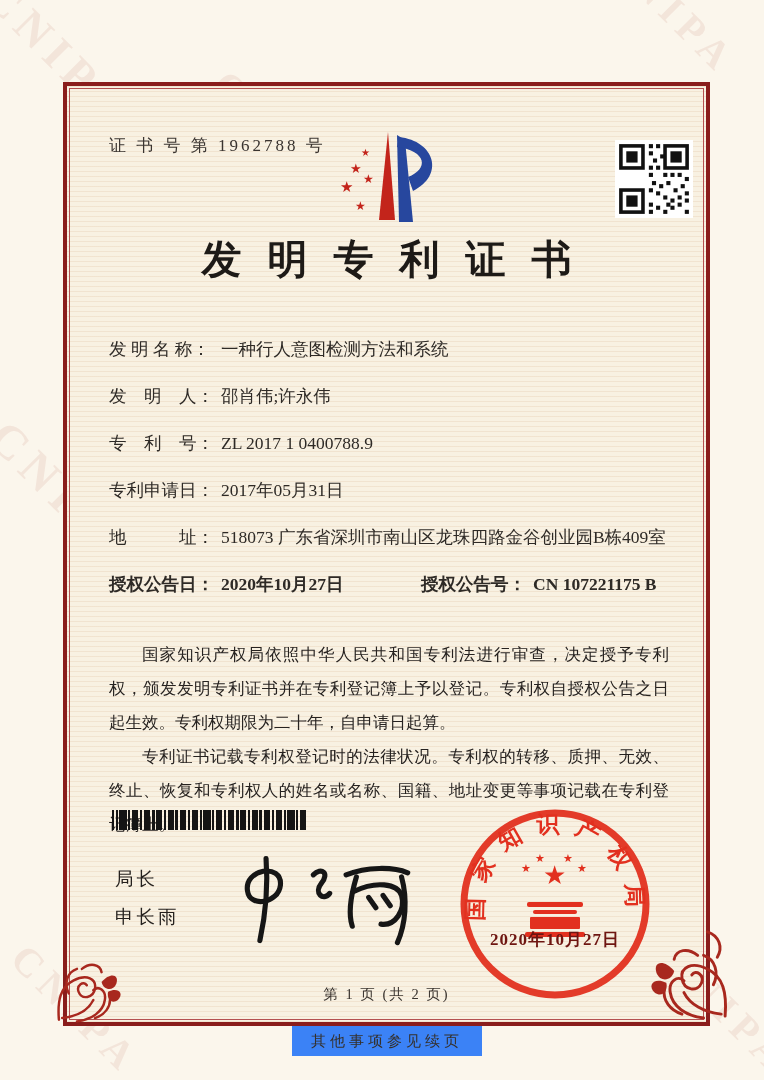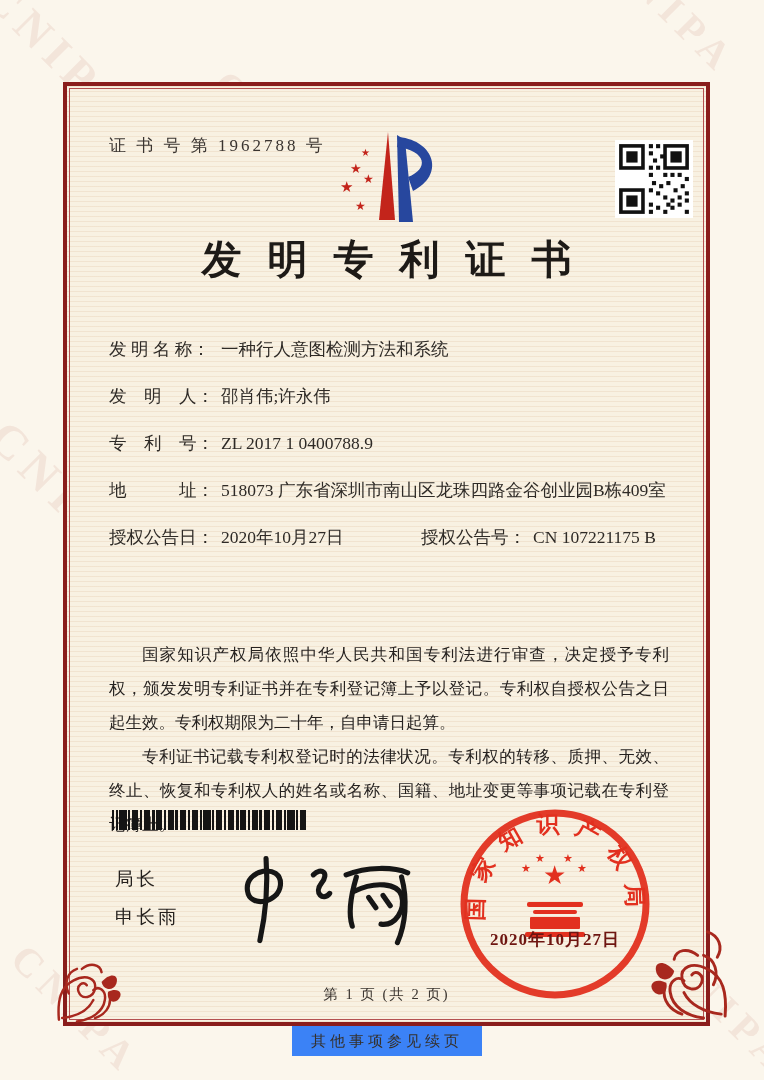--- a/index.html
+++ b/index.html
@@ -25,21 +25,21 @@
   .cert-no{position:absolute;left:42px;top:48px;font-size:17px;letter-spacing:3px;color:#3a3430;}
   .logo{position:absolute;left:268px;top:44px;width:110px;height:102px;}
   .qr{position:absolute;left:548px;top:54px;width:78px;height:78px;background:#fff;}
   .title{position:absolute;left:0;top:146px;width:100%;text-align:center;font-size:40px;
          font-weight:700;letter-spacing:26px;text-indent:26px;color:#1d1a17;}
   
   .fields{position:absolute;left:42px;top:252px;width:566px;font-size:17.5px;line-height:22px;}
   .frow{display:flex;margin-bottom:25px;}
   .flabel{flex:0 0 112px;white-space:nowrap;}
   .fvalue{max-width:452px;}
-  .grow{display:flex;margin-bottom:0;}
+  .grow{display:flex;margin-bottom:0;font-weight:bold;}
   .gpair1{flex:0 0 312px;display:flex;}
   .gpair2{display:flex;}
   
   .paras{position:absolute;left:42px;top:552px;width:560px;font-size:16.5px;line-height:34px;
          color:#262220;text-align:justify;}
   .paras p{margin:0;text-indent:2em;}
   .barcode{position:absolute;left:45px;top:724px;width:196px;height:20px;background:
      repeating-linear-gradient(90deg,#141414 0 2px,rgba(0,0,0,0) 2px 4px),
      repeating-linear-gradient(90deg,#141414 0 1px,rgba(0,0,0,0) 1px 7px),
      repeating-linear-gradient(90deg,rgba(0,0,0,0) 0 9px,#141414 9px 12px);}
@@ -147,20 +147,24 @@
       </div>
       <div class="frow">
         <span class="flabel">发　明　人：</span>
         <span class="fvalue">邵肖伟;许永伟</span>
       </div>
       <div class="frow">
         <span class="flabel">专　利　号：</span>
         <span class="fvalue">ZL 2017 1 0400788.9</span>
       </div>
       <div class="frow">
+        <span class="flabel">专利申请日：</span>
+        <span class="fvalue">2017年05月31日</span>
+      </div>
+      <div class="frow">
         <span class="flabel">地　　　址：</span>
         <span class="fvalue">518073 广东省深圳市南山区龙珠四路金谷创业园B栋409室</span>
       </div>
       <div class="grow">
         <span class="gpair1">
           <span class="flabel">授权公告日：</span>
           <span>2020年10月27日</span>
         </span>
         <span class="gpair2">
           <span class="flabel">授权公告号：</span>

